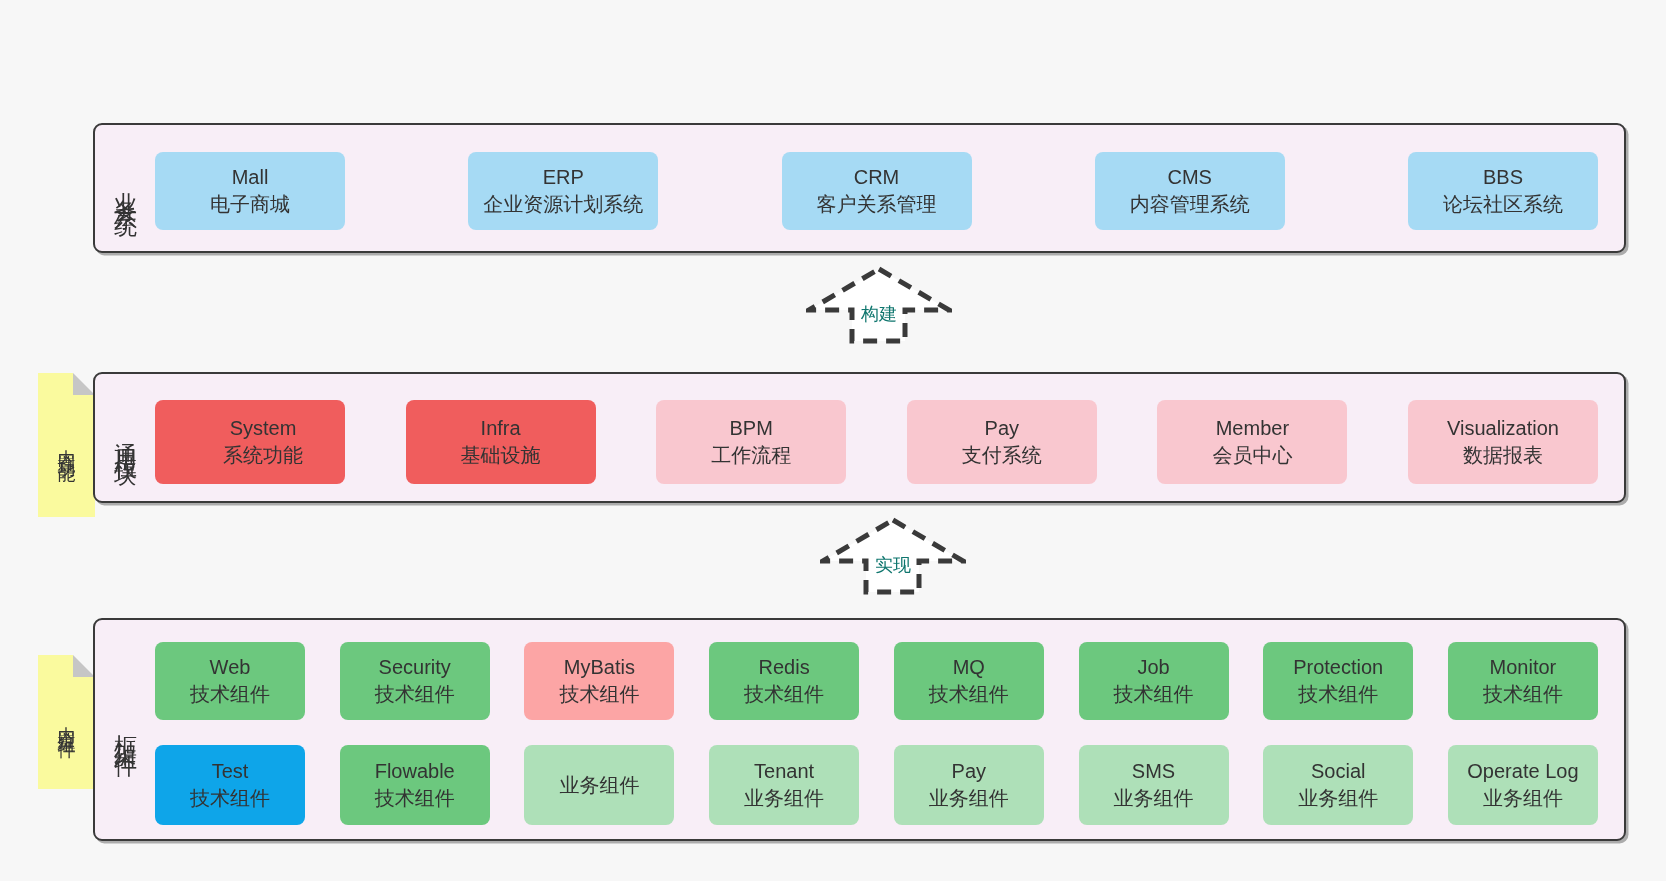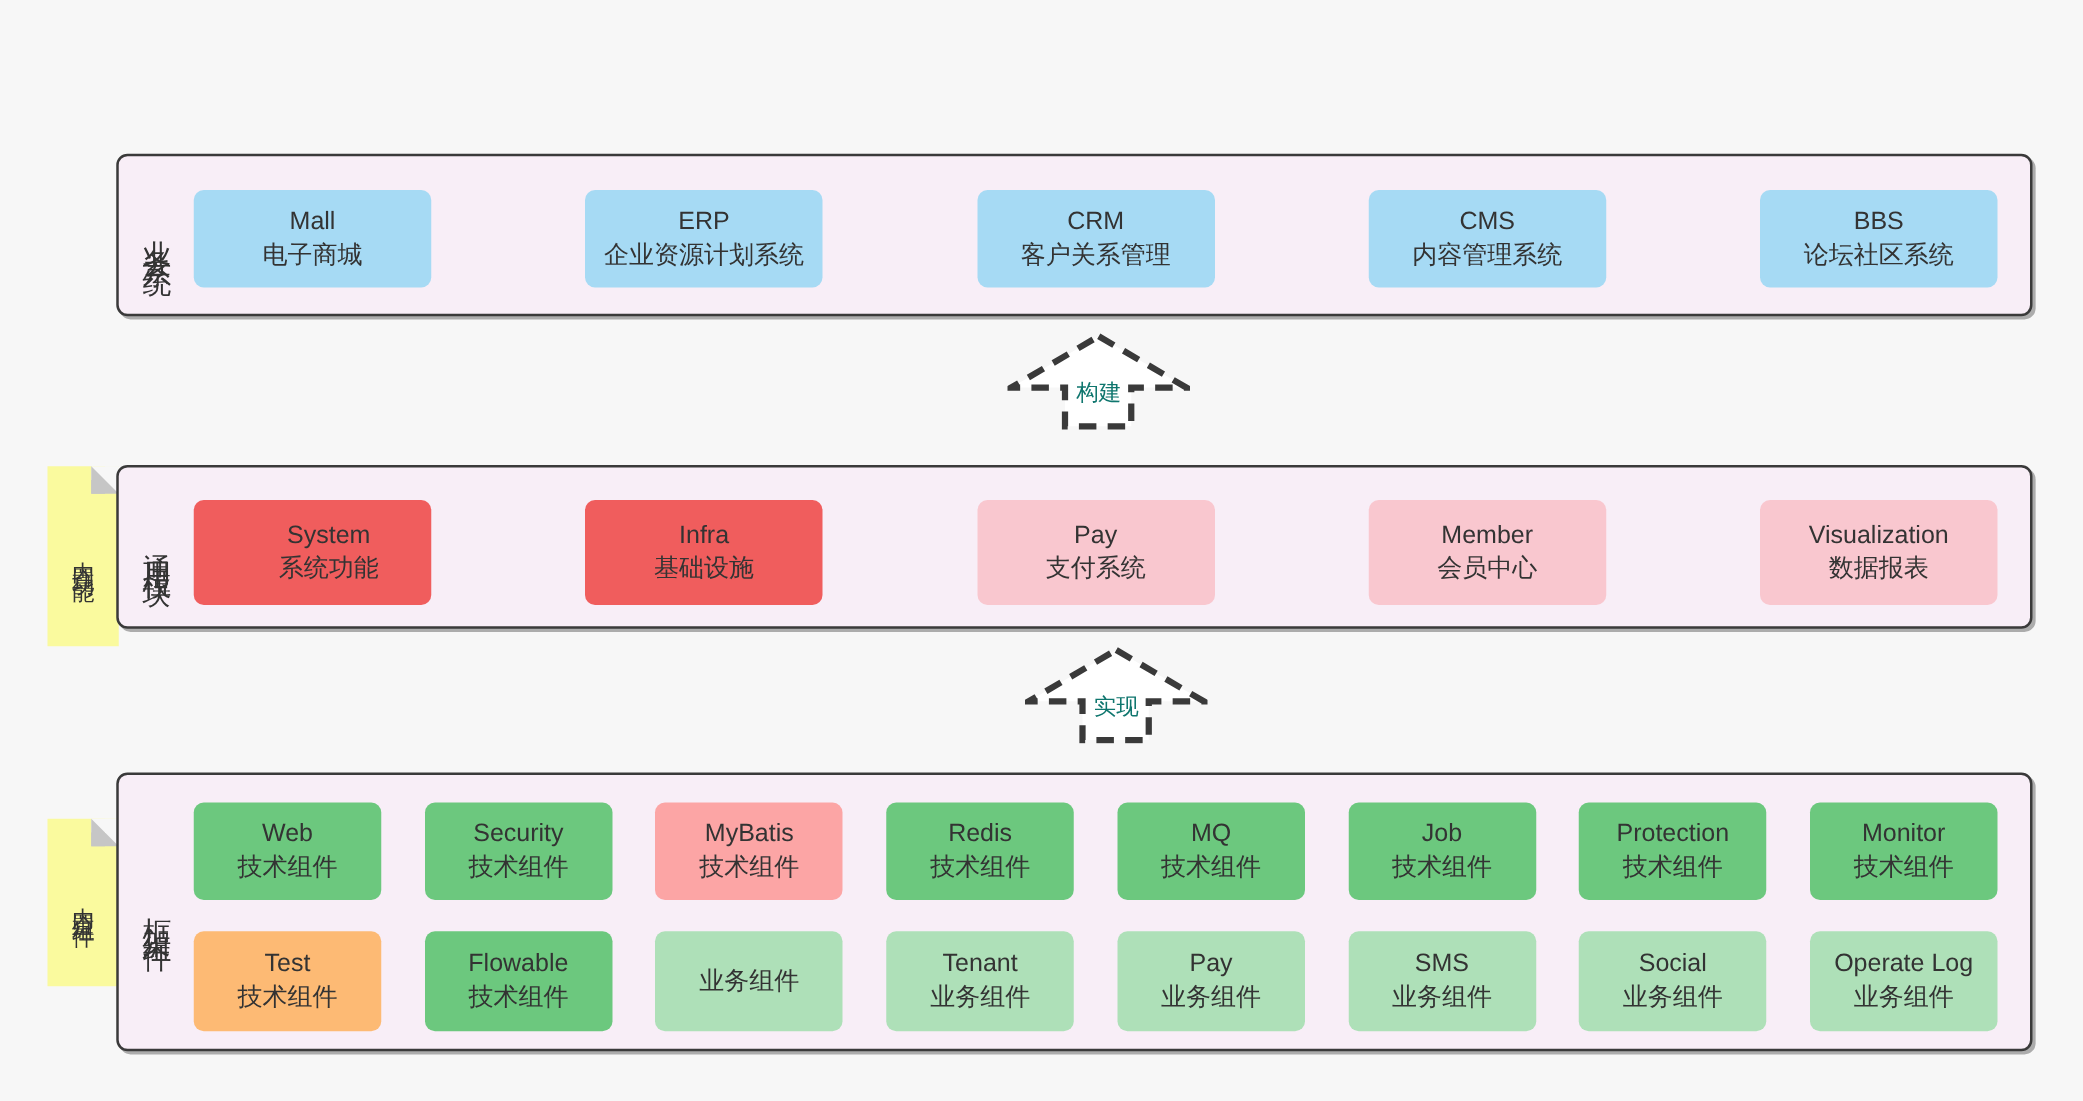--- a/index.html
+++ b/index.html
@@ -125,20 +125,24 @@
     <div class="row">
         <div class="box" style="background: rgb(240, 93, 93); padding-left: 30px;">
           <div>System</div>
           <div>系统功能</div>
         </div>
         <div class="box" style="background: rgb(240, 93, 93);">
           <div>Infra</div>
           <div>基础设施</div>
         </div>
         <div class="box" style="background: rgb(249, 199, 207);">
+          <div>BPM</div>
+          <div>工作流程</div>
+        </div>
+        <div class="box" style="background: rgb(249, 199, 207);">
           <div>Pay</div>
           <div>支付系统</div>
         </div>
         <div class="box" style="background: rgb(249, 199, 207);">
           <div>Member</div>
           <div>会员中心</div>
         </div>
         <div class="box" style="background: rgb(249, 199, 207);">
           <div>Visualization</div>
           <div>数据报表</div>
@@ -183,21 +187,21 @@
         <div class="box" style="background: rgb(108, 200, 126);">
           <div>Protection</div>
           <div>技术组件</div>
         </div>
         <div class="box" style="background: rgb(108, 200, 126);">
           <div>Monitor</div>
           <div>技术组件</div>
         </div>
       </div>
     <div class="row row-2">
-        <div class="box" style="background: #fdba74;">
+        <div class="box" style="background: #0ea5e9;">
           <div>Test</div>
           <div>技术组件</div>
         </div>
         <div class="box" style="background: rgb(108, 200, 126);">
           <div>Flowable</div>
           <div>技术组件</div>
         </div>
         <div class="box" style="background: rgb(174, 224, 184);">
           <div>业务组件</div>
         </div>

